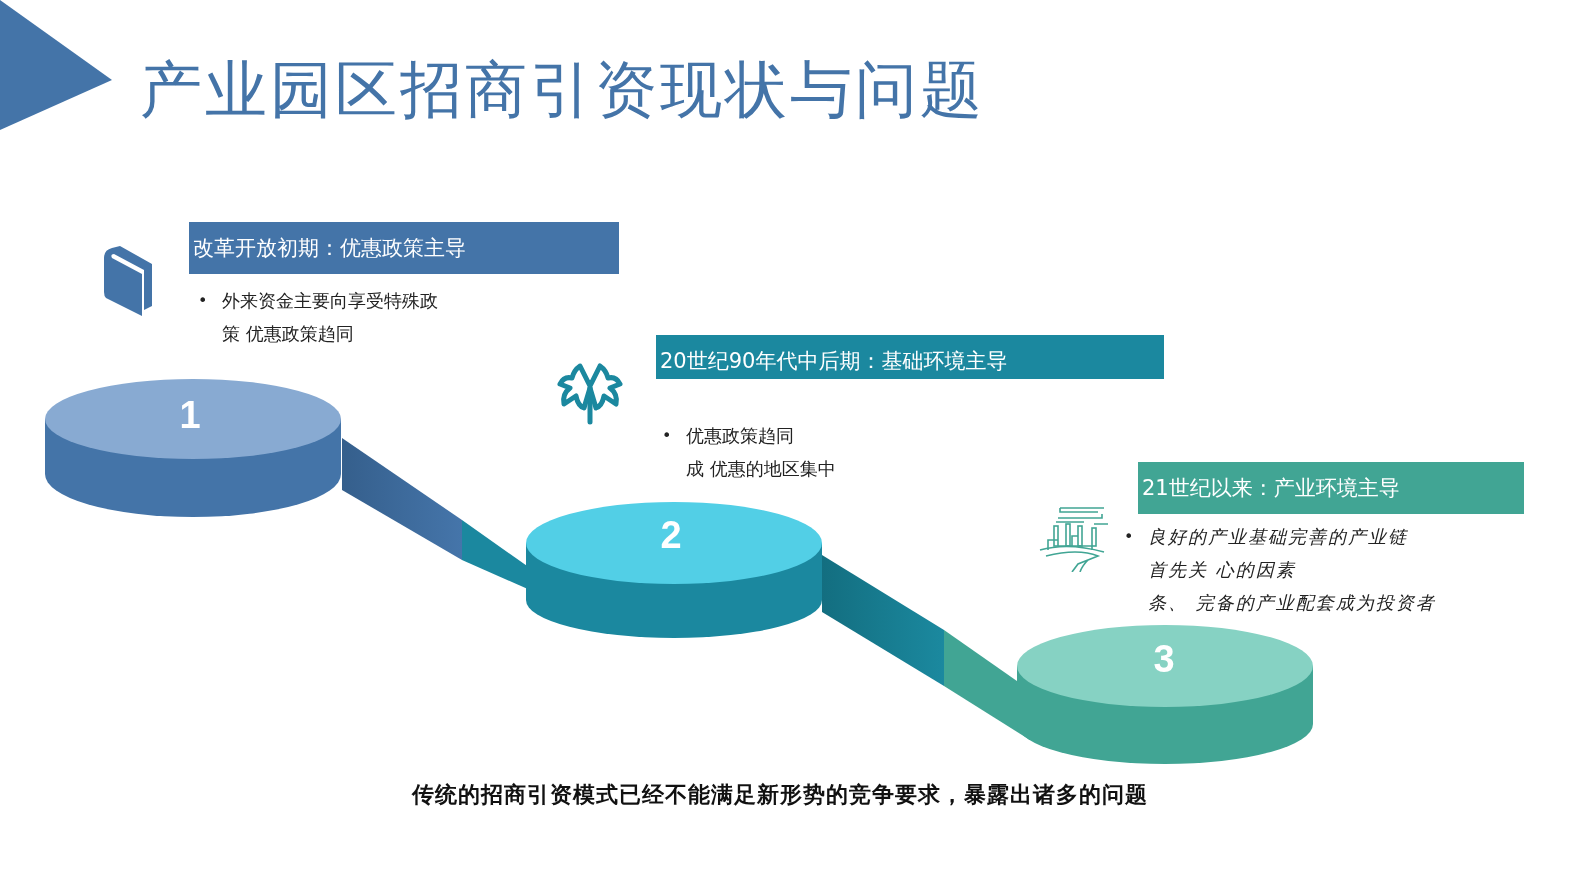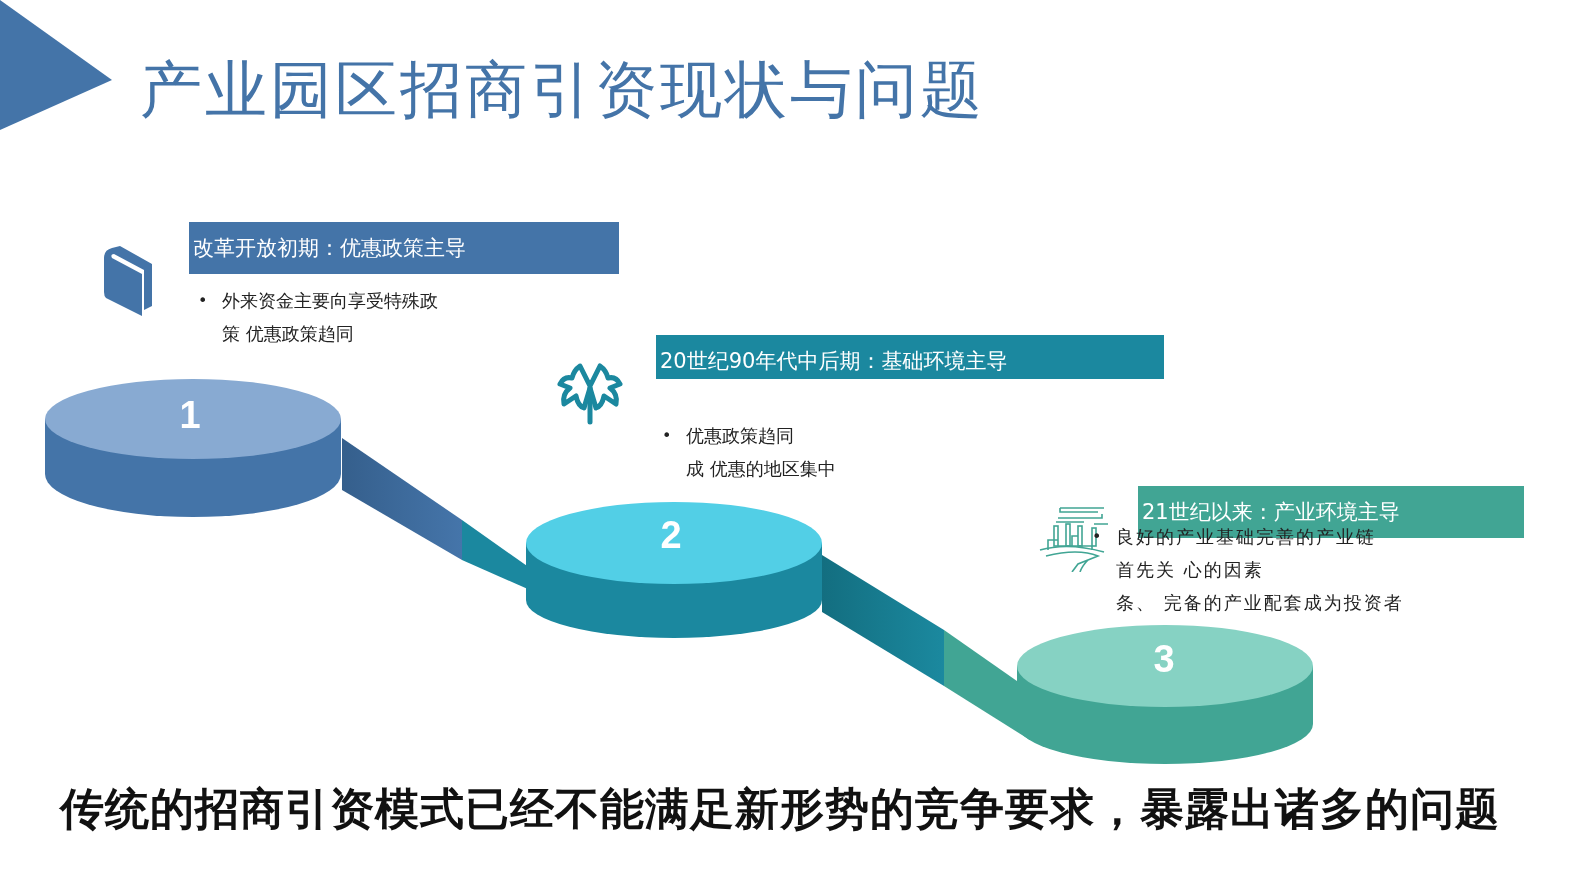--- a/index.html
+++ b/index.html
@@ -7,35 +7,35 @@
          font-family: "DejaVu Sans", "Liberation Sans", sans-serif; }
   .abs { position: absolute; }
   .corner-tri { left: 0; top: 0; width: 112px; height: 130px; }
   .title { left: 140px; top: 58px; font-family: "DejaVu Serif", "Liberation Serif", serif;
            font-size: 62px; color: #4474a8; letter-spacing: 3px; line-height: 64px; white-space: nowrap; }
   .stage-svg { left: 0; top: 0; width: 1587px; height: 892px; }
   .badge { color: #ffffff; font-weight: normal; font-size: 21px; line-height: 52px;
            padding: 0 4px; white-space: nowrap; box-sizing: border-box; }
   .badge1 { left: 189px; top: 222px; width: 430px; height: 52px; background: #4474a8; }
   .badge2 { left: 656px; top: 335px; width: 508px; height: 44px; background: #1b889f; }
-  .badge3 { left: 1138px; top: 462px; width: 386px; height: 52px; background: #41a594; margin-top: 24px; }
+  .badge3 { left: 1138px; top: 462px; width: 386px; height: 52px; background: #41a594; }
   .bullets { font-size: 18px; color: #222222; line-height: 33px; }
   .bullets .li { position: relative; padding-left: 26px; white-space: nowrap; }
   .bullets .li::before { content: "•"; position: absolute; left: 2px; top: 0; font-size: 16px; }
   .bullets .cont { padding-left: 26px; white-space: nowrap; }
   .b1 { left: 196px; top: 284px; }
   .b2 { left: 660px; top: 405px; margin-top: 16px; }
-  .b3 { left: 1090px; top: 520px; letter-spacing: 2px; }
+  .b3 { left: 1122px; top: 520px; letter-spacing: 2px; font-style: italic; }
   .b2 .li { line-height: 30px; }
   .num { color: #ffffff; font-weight: bold; font-size: 38px; font-family: "Liberation Sans", sans-serif;
          text-align: center; width: 60px; }
   .n1 { left: 160px; top: 394px; }
   .n2 { left: 641px; top: 514px; }
   .n3 { left: 1134px; top: 638px; }
-  .footer { left: 0; top: 780px; width: 1560px; text-align: center; font-size: 44px; font-weight: bold;
+  .footer { left: 0; top: 780px; width: 1560px; text-align: center; font-size: 22px; font-weight: bold;
             color: #111111; white-space: nowrap; letter-spacing: 1px; }
   .icon { }
 </style>
 </head>
 <body>
 
 <svg class="abs corner-tri" viewBox="0 0 112 130">
   <polygon points="0,0 112,80 0,130" fill="#4474a8"></polygon>
 </svg>
 

